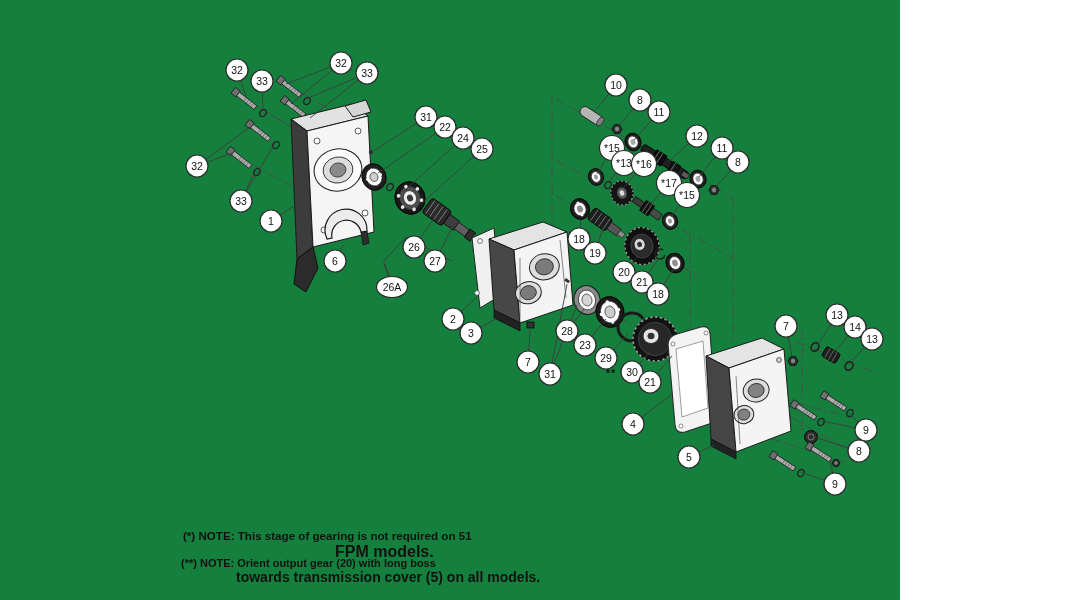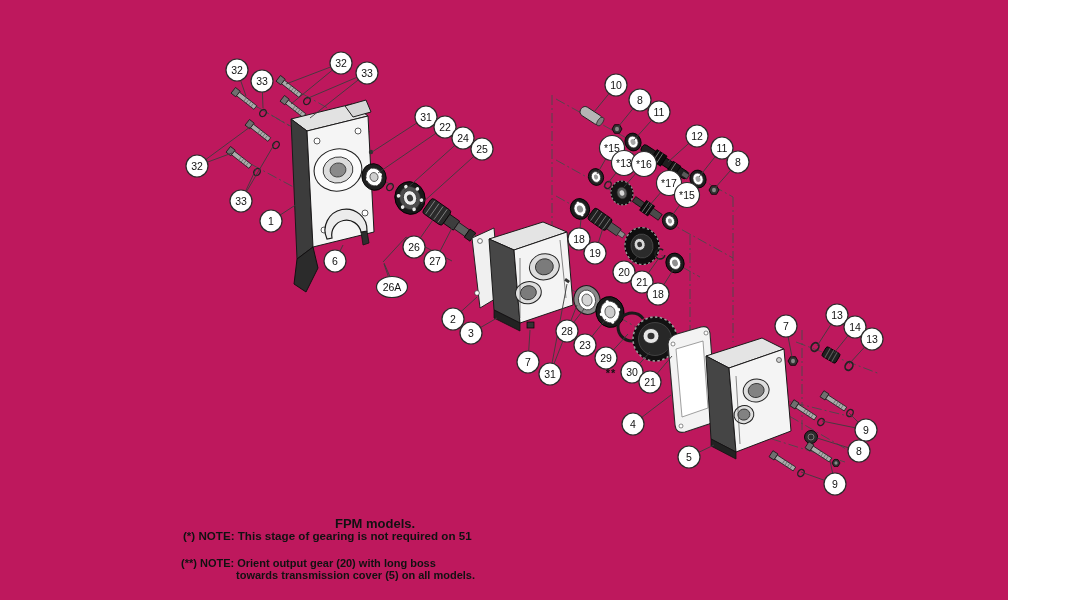--- a/index.html
+++ b/index.html
@@ -1,31 +1,31 @@
 <!DOCTYPE html>
 <html><head>
 <meta charset="utf-8">
 <style>
   html,body{margin:0;padding:0;background:#fff;}
-  .stage{position:relative;width:1008px;height:600px;background:#be185d;overflow:hidden;
+  .stage{position:relative;width:900px;height:600px;background:#15803d;overflow:hidden;
          font-family:"Liberation Sans",sans-serif;}
   svg{position:absolute;left:0;top:0;}
   
   .cl{stroke:#4a4a4a;stroke-width:.9;fill:none;stroke-dasharray:10 3 2 3;}
   .thin{stroke:#3c3c3c;stroke-width:.9;fill:none;}
   #callout-leaders line{stroke:#3c3c3c;stroke-width:.9;}
   #callout-balloons ellipse{fill:#fff;stroke:#2a2a2a;stroke-width:1.2;}
   #callout-balloons text{font:10.5px "Liberation Sans",sans-serif;text-anchor:middle;fill:#111;}
   #callout-balloons text.prefix{font-weight:bold;font-size:11px;letter-spacing:1px;}
   
   .notes div{position:absolute;font-weight:bold;color:#111;white-space:nowrap;}
   .n1{left:183px;top:529px;font-size:11.6px;}
-  .n2{left:287px;top:516px;font-size:13px;padding-left:48px;}
+  .n2{left:287px;top:543px;font-size:16px;padding-left:48px;}
   .n3{left:181px;top:557px;font-size:11px;}
-  .n4{left:236px;top:569px;font-size:11px;}
+  .n4{left:236px;top:569px;font-size:14px;}
 </style>
 </head>
 <body>
 
 <div class="stage">
 <svg width="1080" height="600" viewBox="0 0 1080 600">
 
   <defs>
     <g id="bolt">
       <rect x="-6" y="-3.6" width="6" height="7.2" fill="#6f6f6f" stroke="#1a1a1a" stroke-width=".8"></rect>

